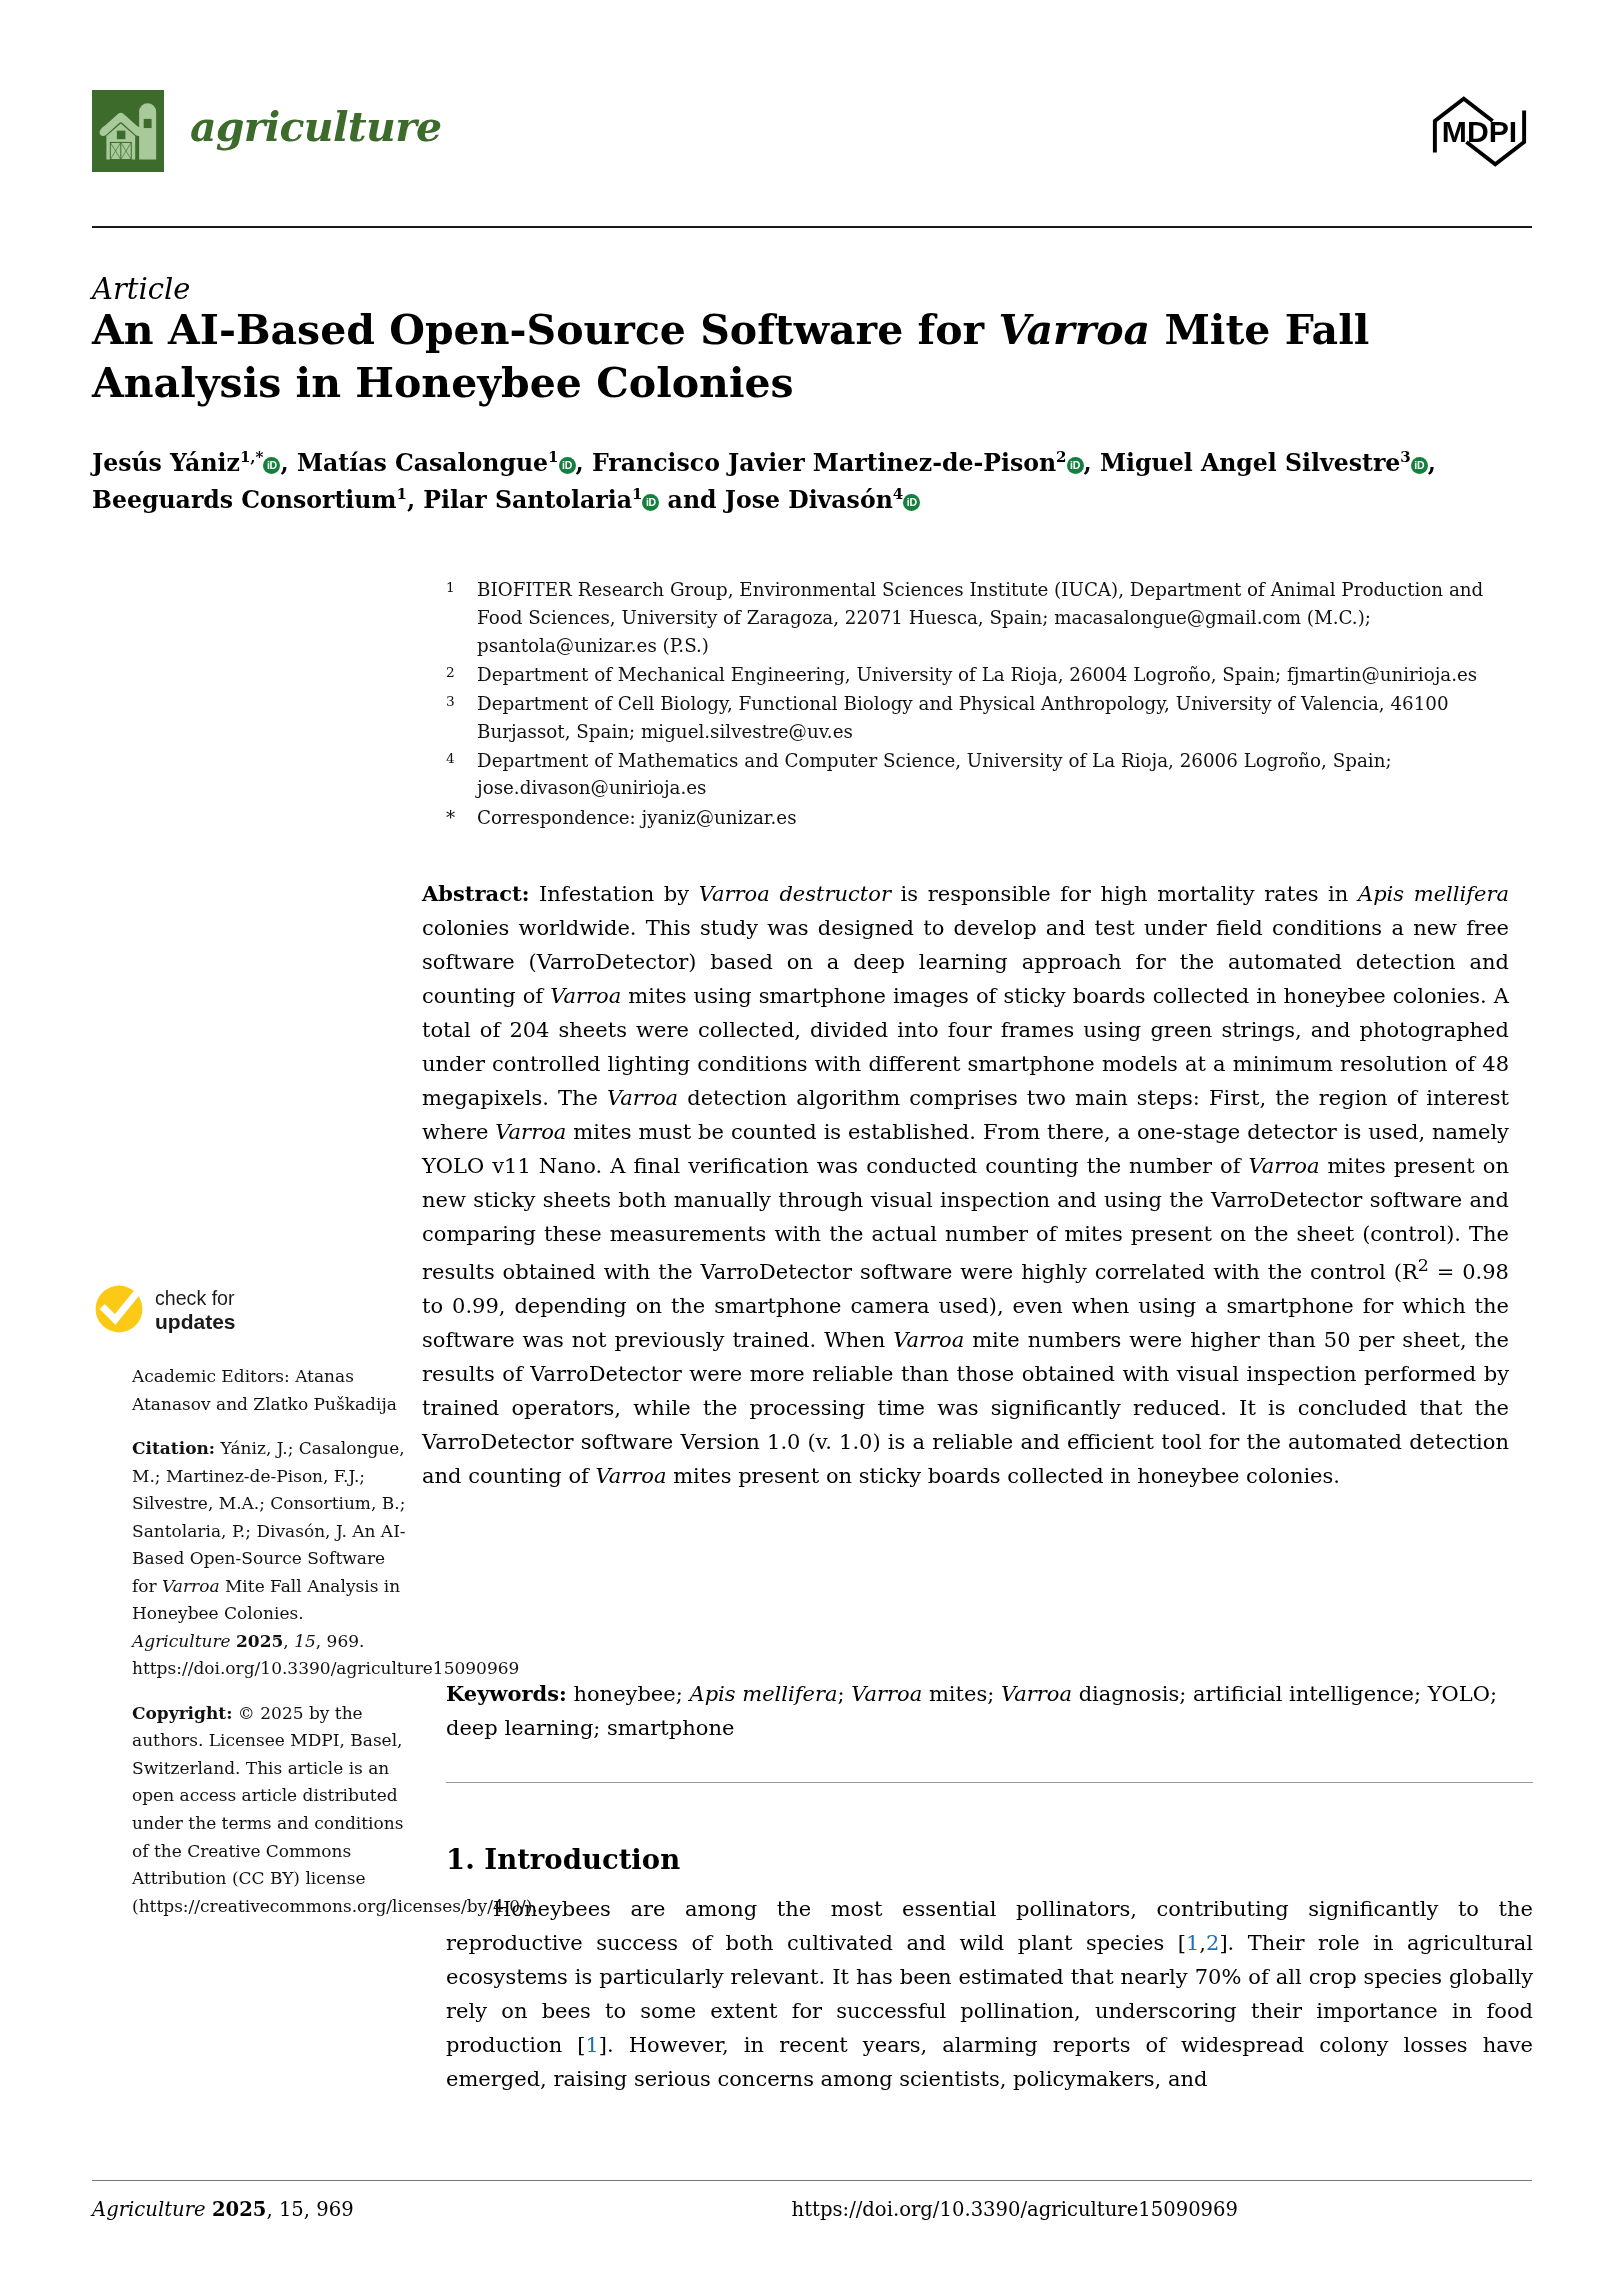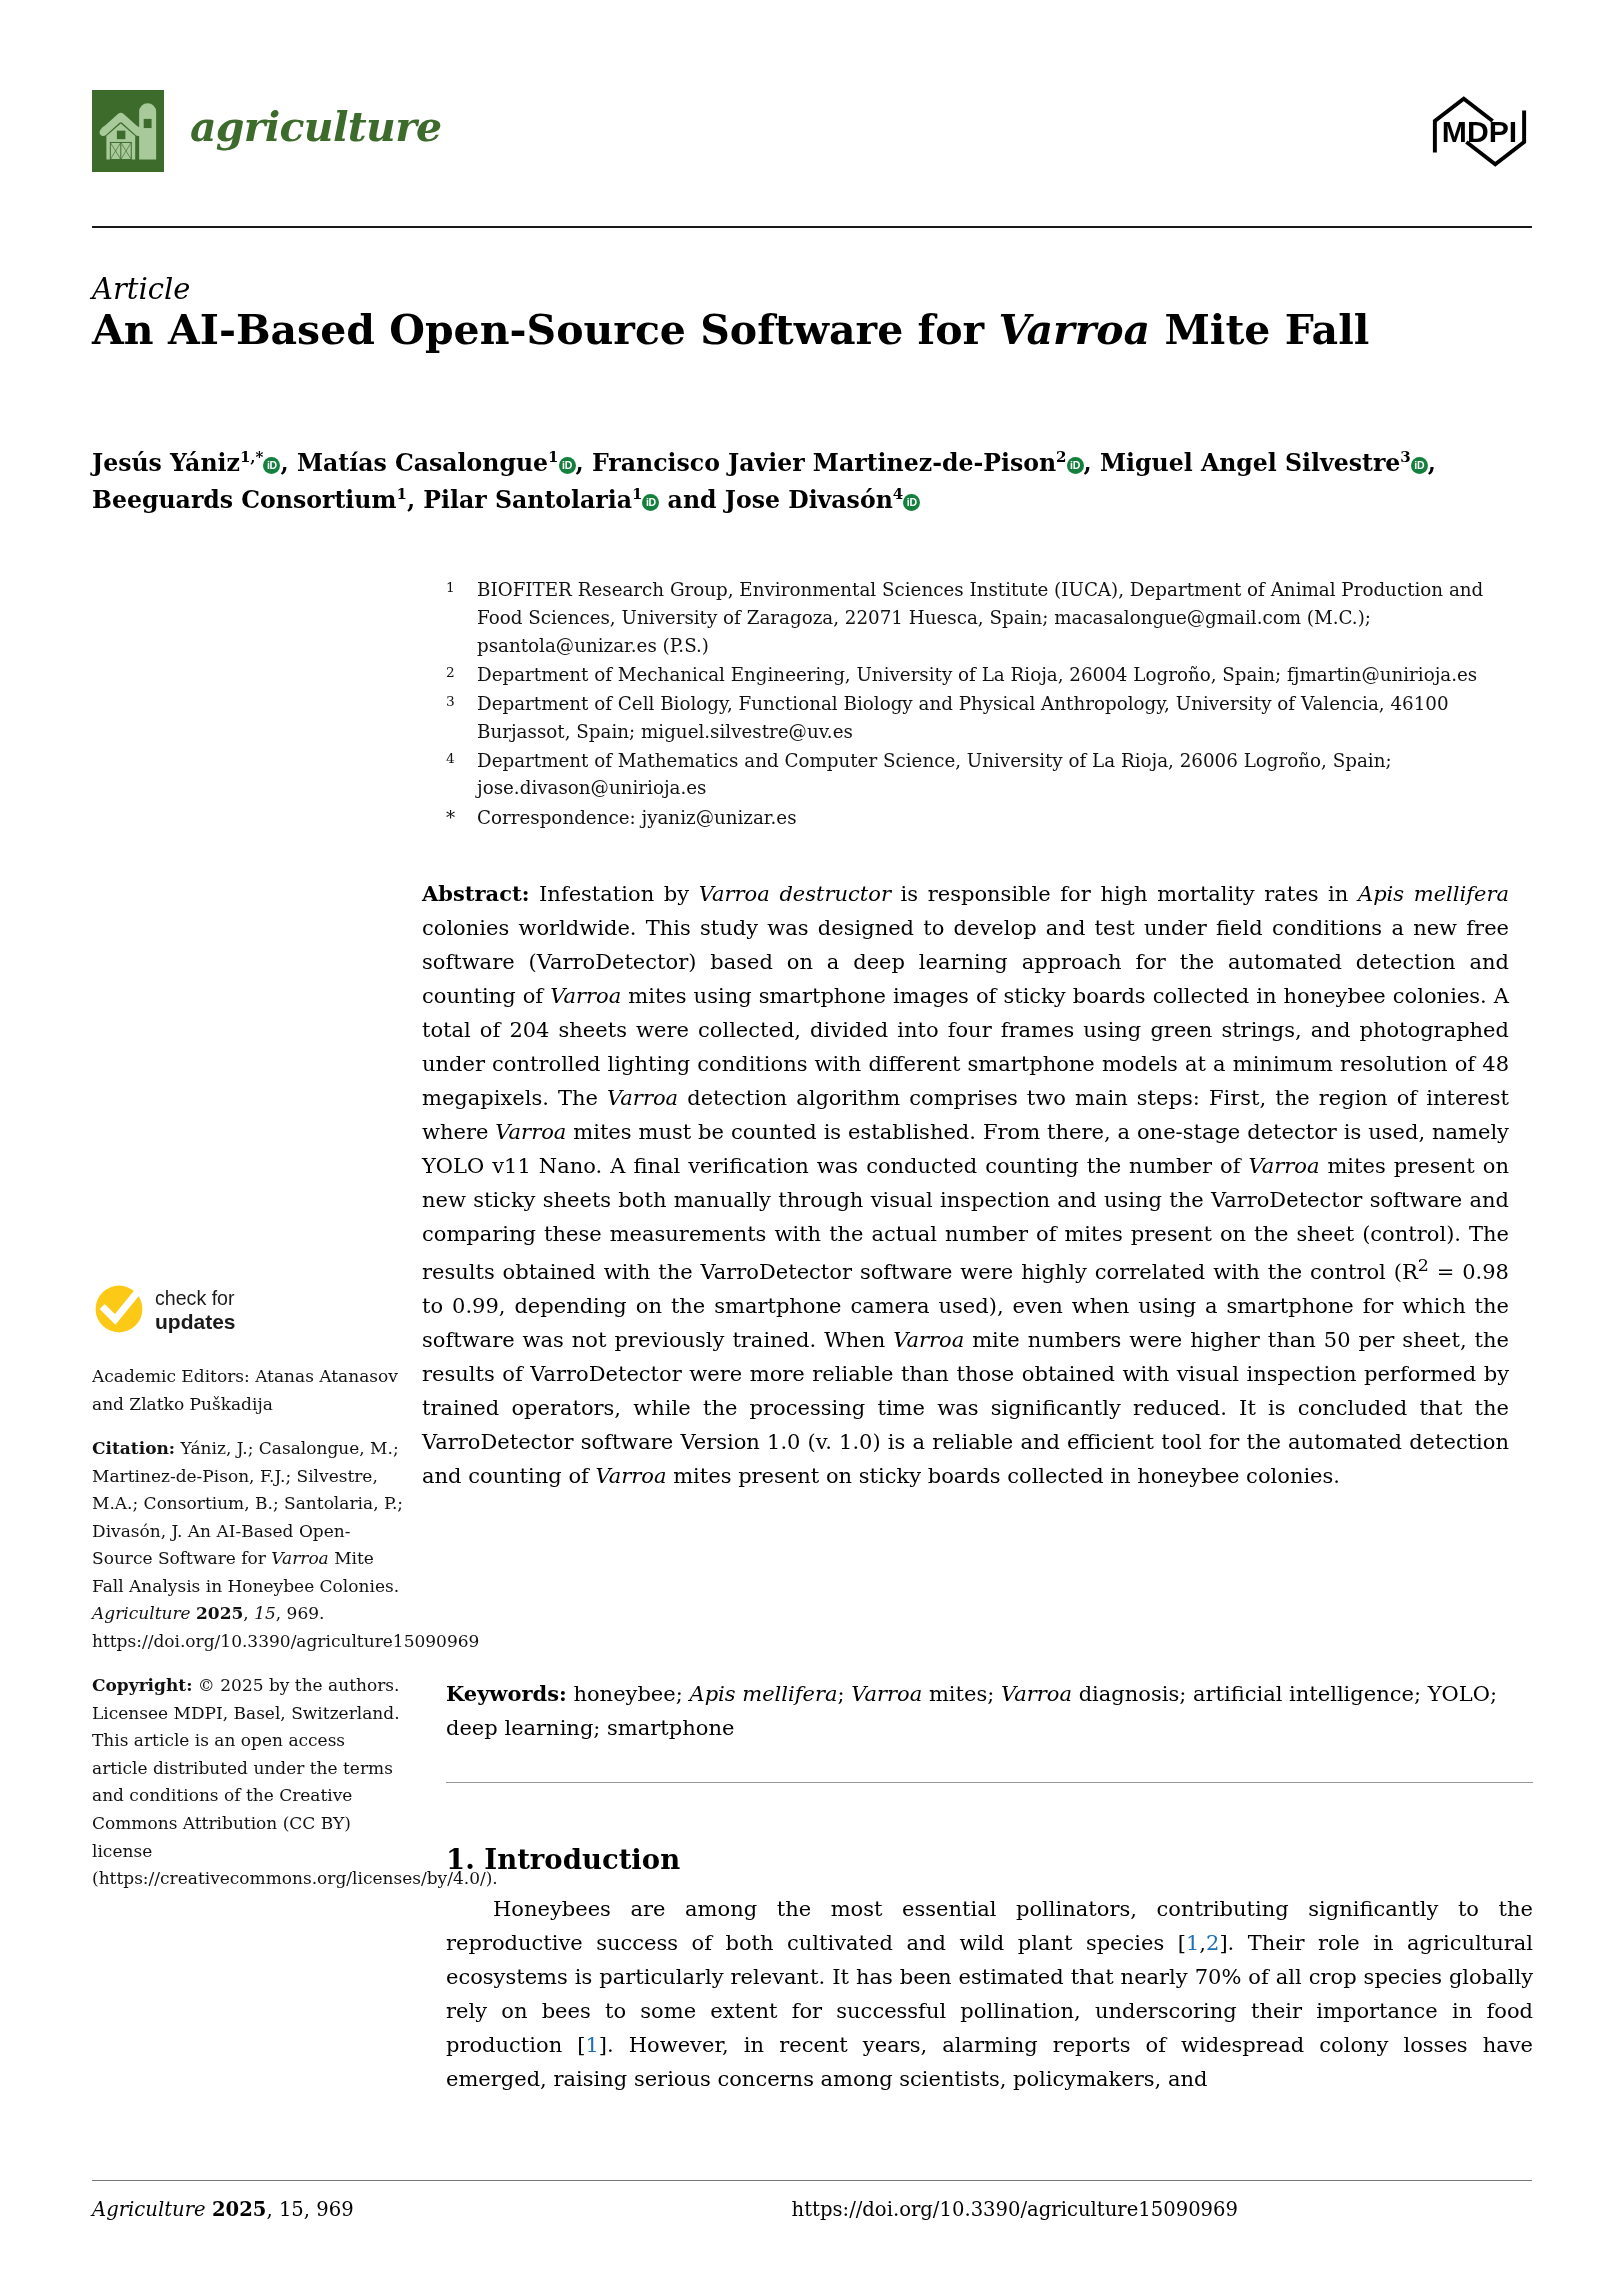--- a/index.html
+++ b/index.html
@@ -105,21 +105,21 @@
     font-family:"DejaVu Serif", serif;
     color:#111;
   }
   .cfu { position:relative; height:63px; margin-bottom:17px; }
   .cfu-mark { position:absolute; left:1.3px; top:0; width:52px; height:52px; }
   .cfu-text { position:absolute; left:63px; top:3.9px;
     font-family:"Liberation Sans", sans-serif; line-height:1.18; }
   .cfu-l1 { font-size:19.6px; color:#1a1a1a; }
   .cfu-l2 { font-size:21px; font-weight:bold; color:#1a1a1a; }
 
-  .side-block { font-size:17px; line-height:1.62; margin-bottom:17px; }
+  .side-block { font-size:17px; line-height:1.62; margin-bottom:17px;margin-left:40px; }
   .side-block b { font-weight:bold; }
   .side-block i { font-style:italic; }
   .side-line { font-size:17px; line-height:1.62; }
 
   
   .footer-rule { position:absolute; left:92px; top:2180px; width:1440px; height:0; border-top:1.3px solid #777; }
   .footer-left {
     position:absolute; left:92px; top:2198px;
     font-family:"DejaVu Serif", serif; font-size:19.6px; font-style:italic; color:#000;
   }
@@ -164,20 +164,21 @@
         <path d="M148 28 L148 76 L104 110 L60 76" fill="none" stroke="#000" stroke-width="6"></path>
         <text x="80" y="76" font-family="Liberation Sans, sans-serif" font-size="46" font-weight="bold" text-anchor="middle" fill="#000">MDPI</text>
       </svg>
     </div>
   </div>
   <div class="header-rule"></div>
 
   <div class="article-type">Article</div>
   <div class="title">
     <span>An AI-Based Open-Source Software for </span><span class="it">Varroa</span><span> Mite Fall</span><br>
+    <span>Analysis in Honeybee Colonies</span>
   </div>
 
   <div class="authors">
     <span><span>Jesús Yániz</span><span class="sup">1,*</span><span class="orcid">iD</span></span><span>, </span><span><span>Matías Casalongue</span><span class="sup">1</span><span class="orcid">iD</span></span><span>, </span><span><span>Francisco Javier Martinez-de-Pison</span><span class="sup">2</span><span class="orcid">iD</span></span><span>, </span><span><span>Miguel Angel Silvestre</span><span class="sup">3</span><span class="orcid">iD</span></span><span>,</span><br>
     <span><span>Beeguards Consortium</span><span class="sup">1</span></span><span>, </span><span><span>Pilar Santolaria</span><span class="sup">1</span><span class="orcid">iD</span></span><span> and </span><span><span>Jose Divasón</span><span class="sup">4</span><span class="orcid">iD</span></span>
   </div>
 
   <div class="affiliations">
     <div class="aff-row">
       <div class="aff-num">1</div>

